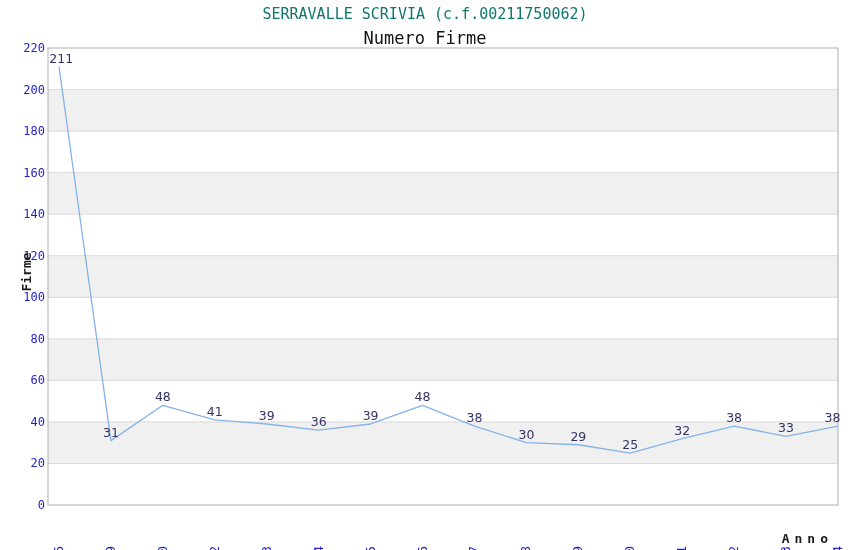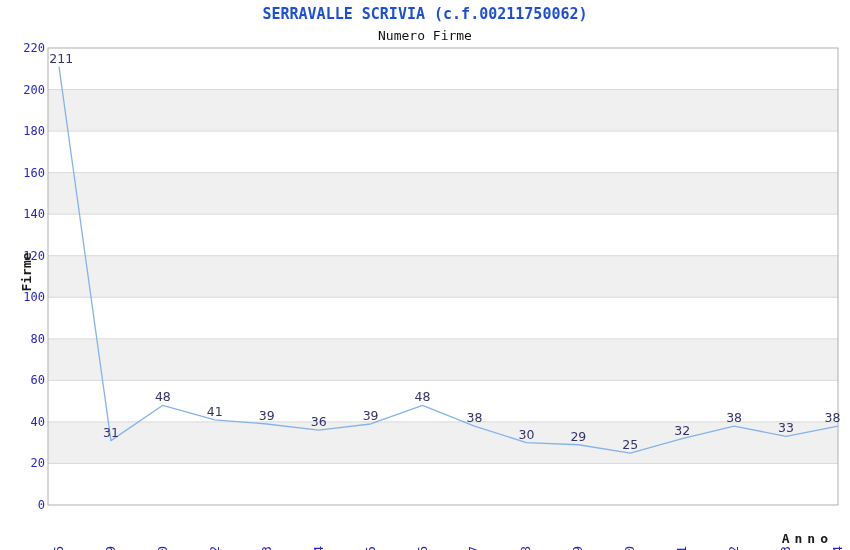--- a/index.html
+++ b/index.html
@@ -1,22 +1,22 @@
 <!DOCTYPE html>
 <html><head>
 <meta charset="utf-8">
 <style>
   html,body{margin:0;padding:0;background:#ffffff;}
   #stage{position:relative;width:850px;height:550px;background:#fff;overflow:hidden;
          font-family:"DejaVu Sans", sans-serif;}
   .chart-title{position:absolute;top:5px;left:0;width:850px;text-align:center;
-               font-family:"DejaVu Sans Mono", monospace;font-size:15px;color:#1d4ed8;
-               letter-spacing:0px;white-space:pre;font-weight:bold;}
+               font-family:"DejaVu Sans Mono", monospace;font-size:15px;color:#0f766e;
+               letter-spacing:0px;white-space:pre;}
   .chart-subtitle{position:absolute;top:28px;left:0;width:850px;text-align:center;
-                  font-family:"DejaVu Sans Mono", monospace;font-size:13px;color:#111;}
+                  font-family:"DejaVu Sans Mono", monospace;font-size:17px;color:#111;}
   svg text{user-select:none;}
 </style>
 </head>
 <body>
 
 <div id="stage">
   <div class="chart-title">SERRAVALLE SCRIVIA (c.f.00211750062)</div>
   <div class="chart-subtitle">Numero Firme</div>
   <svg id="plot" width="850" height="550" viewBox="0 0 850 550">
       <rect x="48" y="421.9090909090909" width="790" height="41.54545454545456" fill="#f0f0f0"></rect>

